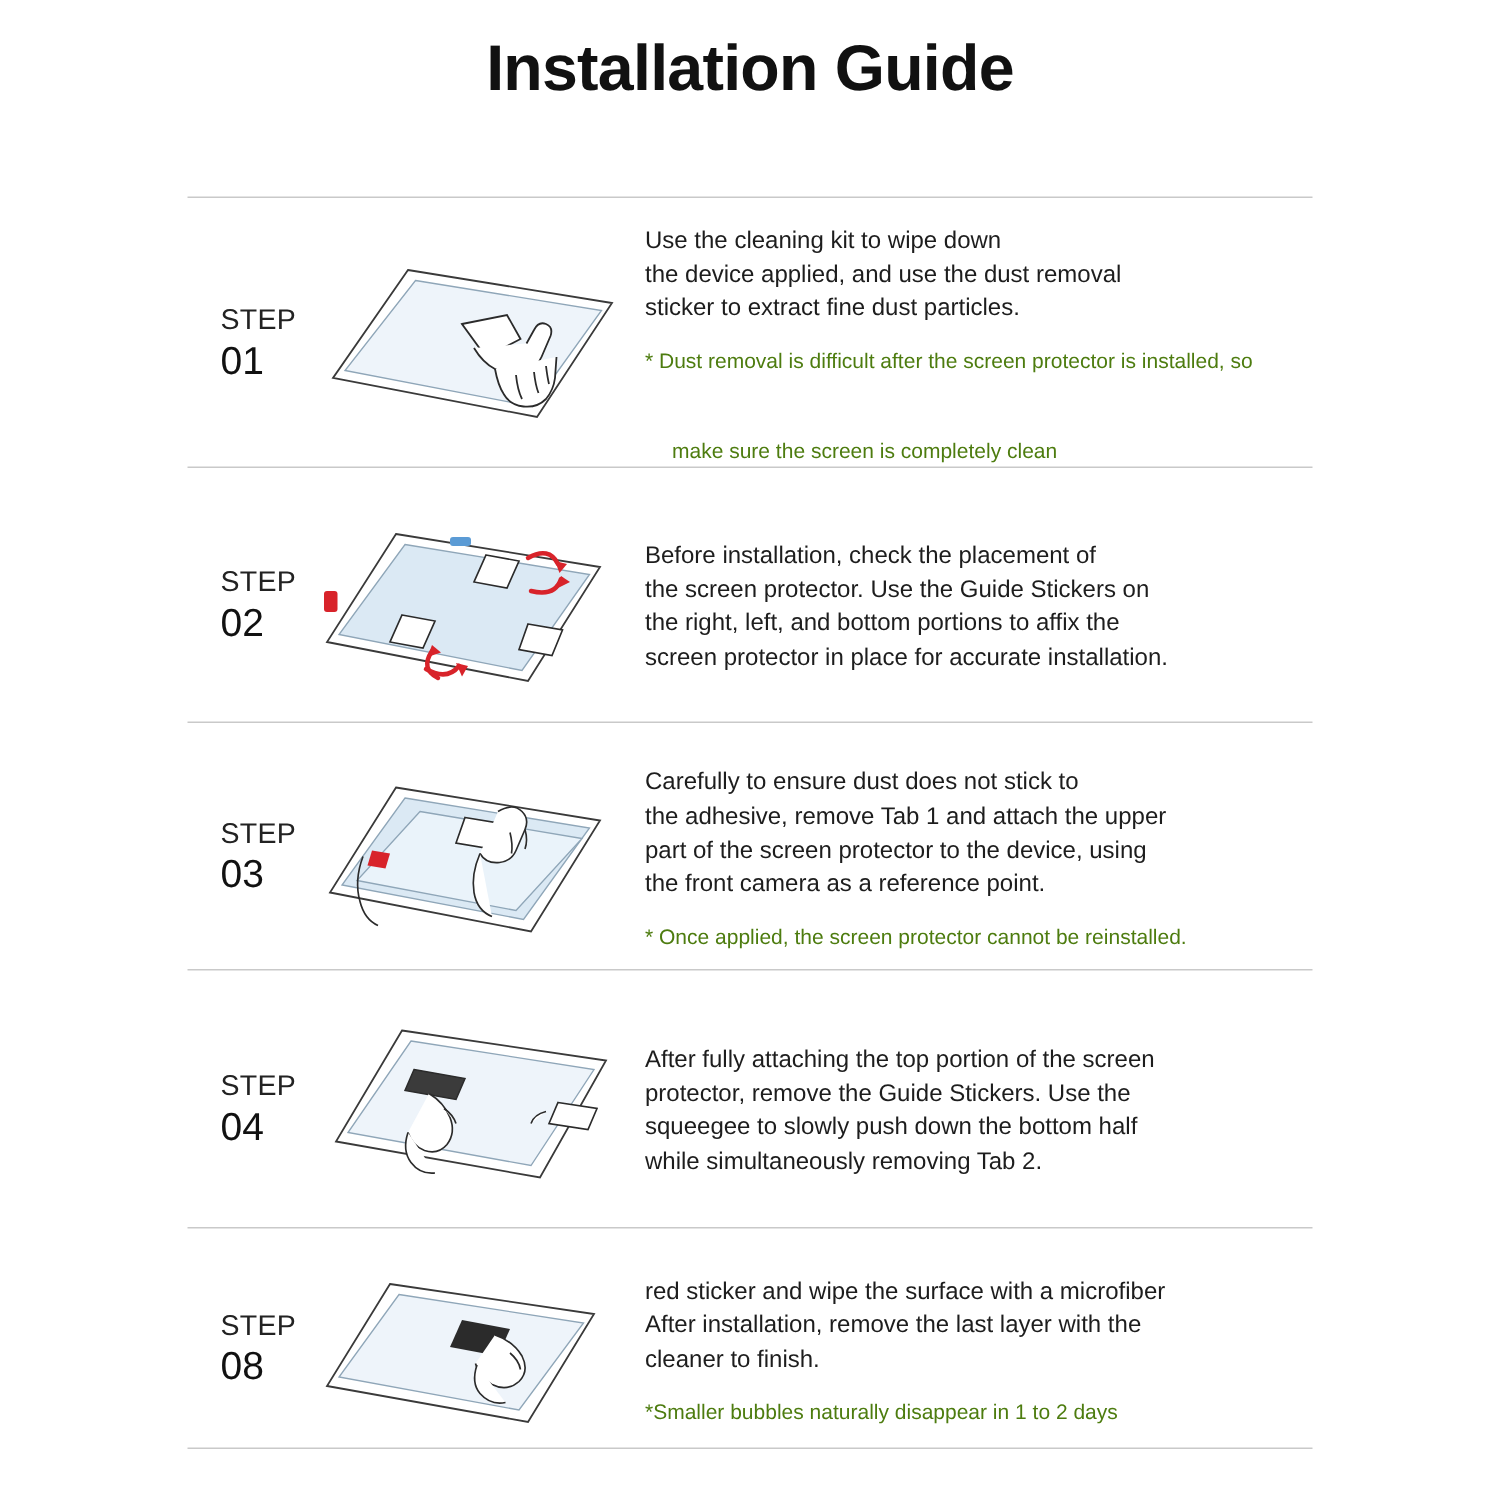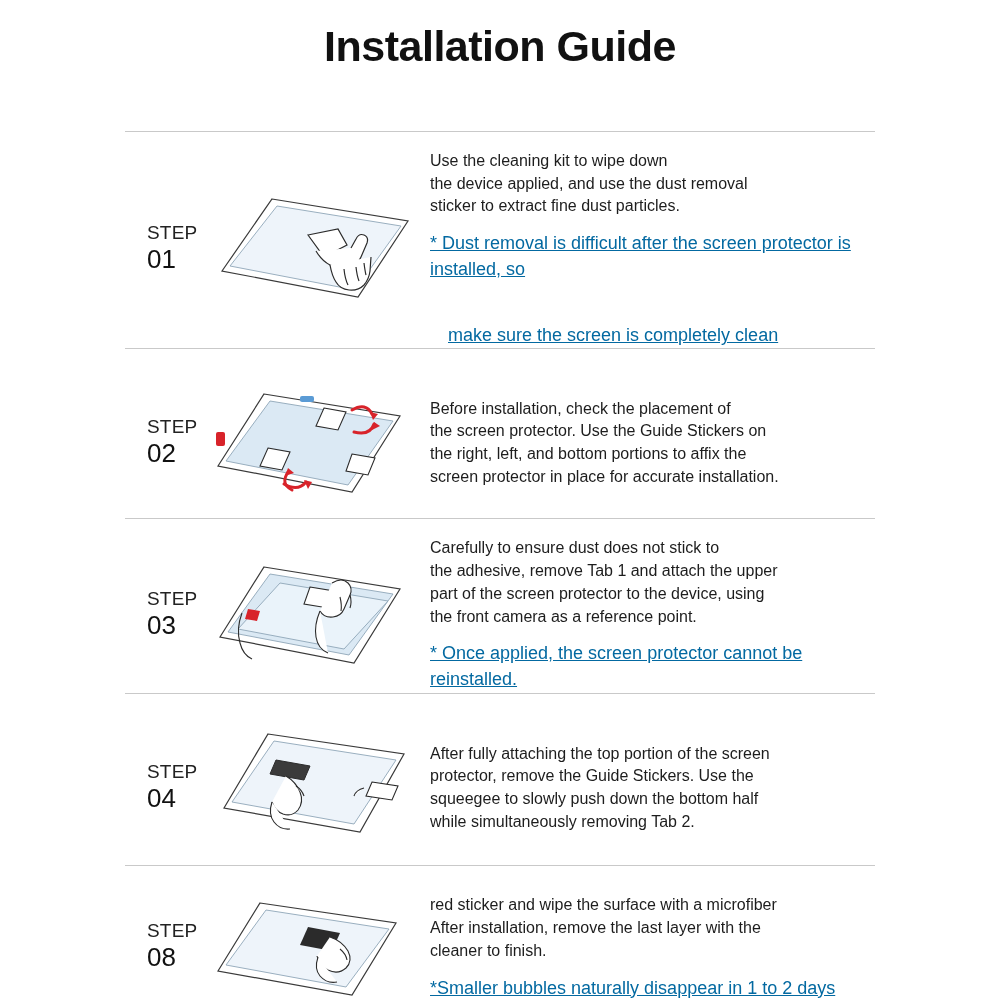--- a/index.html
+++ b/index.html
@@ -78,25 +78,24 @@
     padding-left: 8px;
     padding-right: 0px;
     box-sizing: border-box;
   }
   .body-line {
     font-size: 16px;
     line-height: 1.42;
     color: #1d1d1d;
   }
   .note {
-    font-size: 18px;
+    font-size: 14px;
     line-height: 1.45;
-    color: #0369a1;
+    color: #4d7c0f;
     margin-top: 12px;
-    text-decoration: underline;
   }
   .note-indent {
     padding-left: 18px;
     display: block;
     margin-top: 40px;
   }
   
   .r1 { min-height: 170px; }
   .r2 { min-height: 170px; }
   .r3 { min-height: 165px; }

